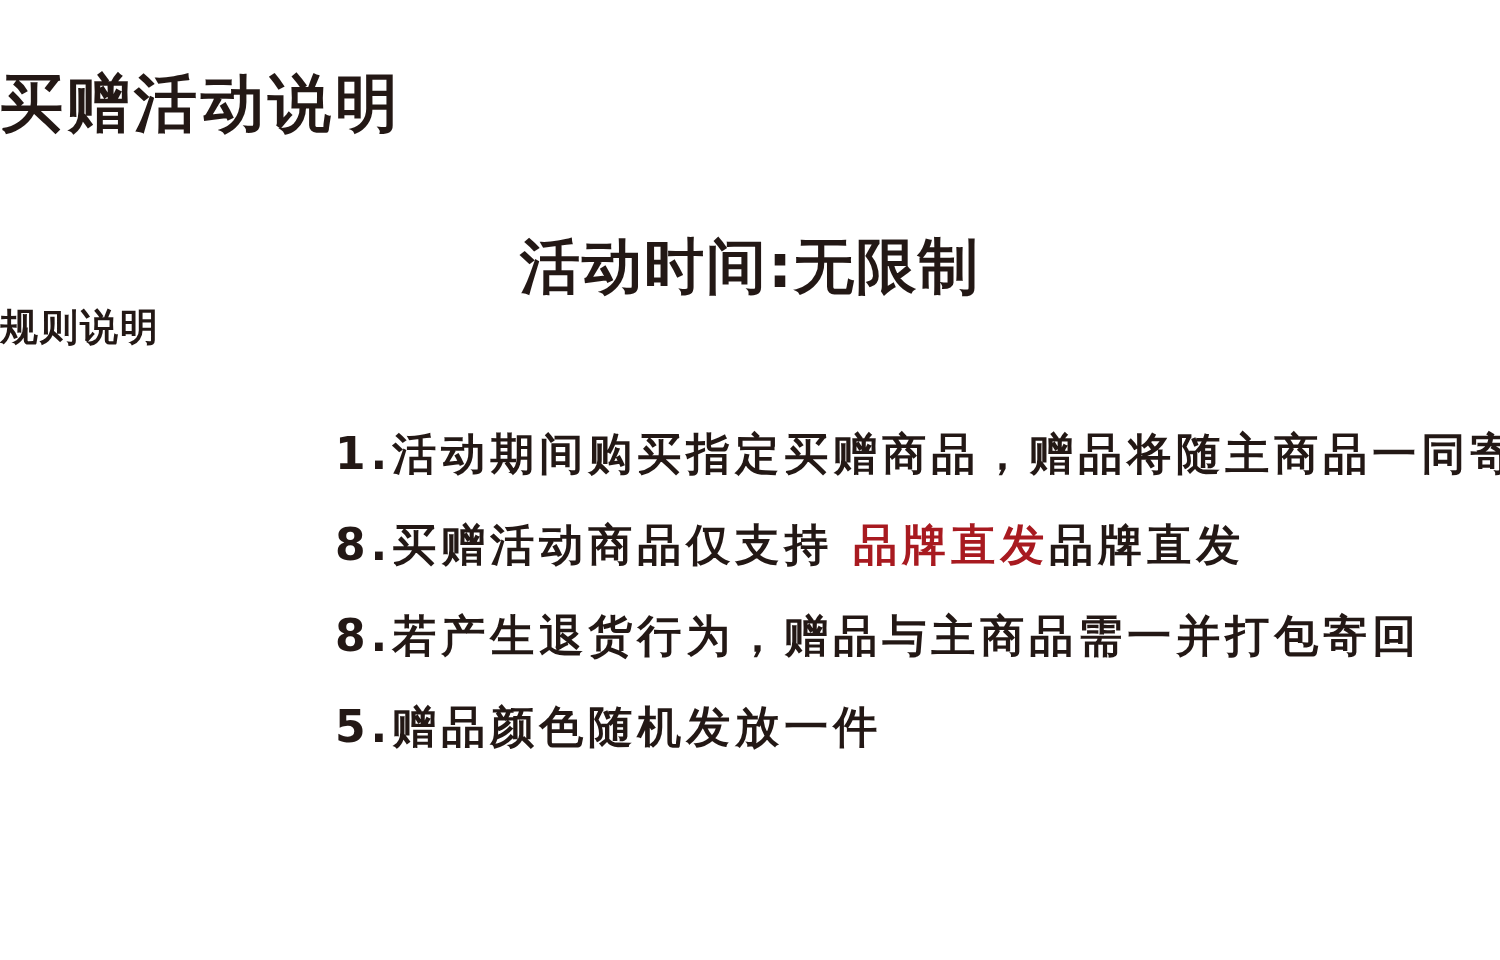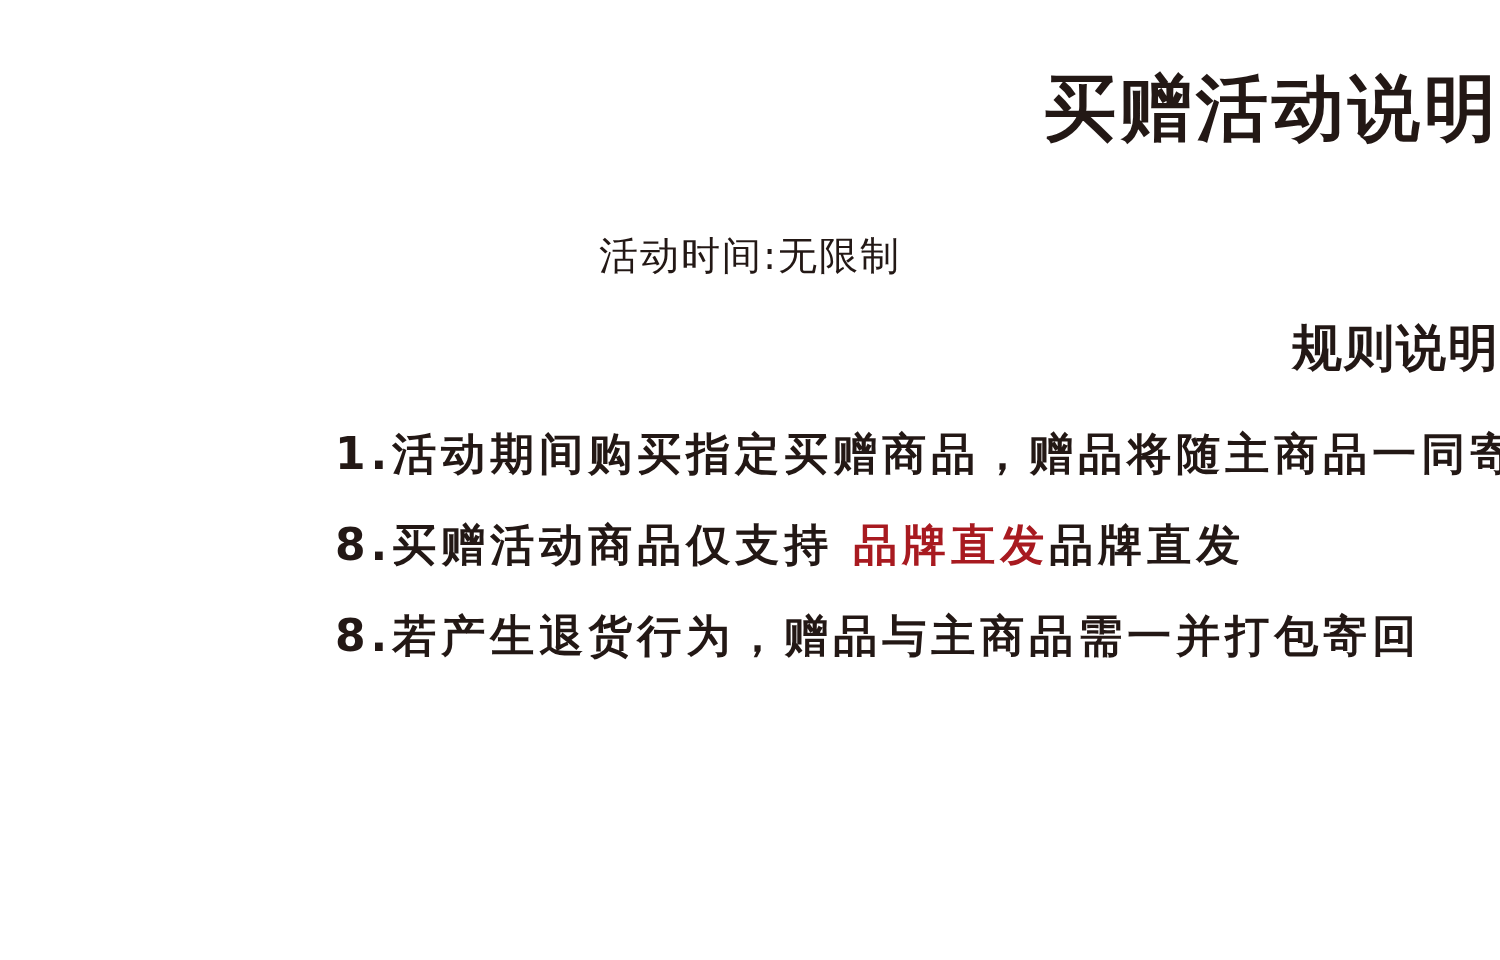--- a/index.html
+++ b/index.html
@@ -14,44 +14,44 @@
     background: #ffffff;
     overflow: hidden;
     font-family: "DejaVu Sans", "Liberation Sans", sans-serif;
     color: #231815;
   }
   .title {
     position: absolute;
     top: 72px;
     left: 0;
     width: 100%;
-    text-align: right;
-    font-size: 72px;
+    text-align: left;
+    font-size: 63px;
     font-weight: bold;
     letter-spacing: 4px;
     line-height: 1;
   }
   .subtitle {
     position: absolute;
     top: 236px;
     left: 0;
     width: 100%;
     text-align: center;
-    font-size: 39px;
-    font-weight: normal;
+    font-size: 60px;
+    font-weight: bold;
     letter-spacing: 2px;
     line-height: 1;
   }
   .section-heading {
     position: absolute;
-    top: 323px;
+    top: 308px;
     left: 0;
     width: 100%;
-    text-align: right;
-    font-size: 50px;
+    text-align: left;
+    font-size: 38px;
     font-weight: 600;
     letter-spacing: 2px;
     line-height: 1;
   }
   .rules {
     position: absolute;
     top: 432px;
     left: 335px;
     width: 1100px;
     list-style: none;
@@ -85,15 +85,18 @@
   <ul class="rules">
     <li class="rule-line">
       <span>1.活动期间购买指定买赠商品，赠品将随主商品一同寄出</span><span class="highlight"></span><span></span>
     </li>
     <li class="rule-line">
       <span>8.买赠活动商品仅支持</span><span class="highlight">品牌直发</span><span>品牌直发</span>
     </li>
     <li class="rule-line">
       <span>8.若产生退货行为，赠品与主商品需一并打包寄回</span><span class="highlight"></span><span></span>
     </li>
+    <li class="rule-line">
+      <span>5.赠品颜色随机发放一件</span><span class="highlight"></span><span></span>
+    </li>
   </ul>
 
 </div>
 
 </body></html>

